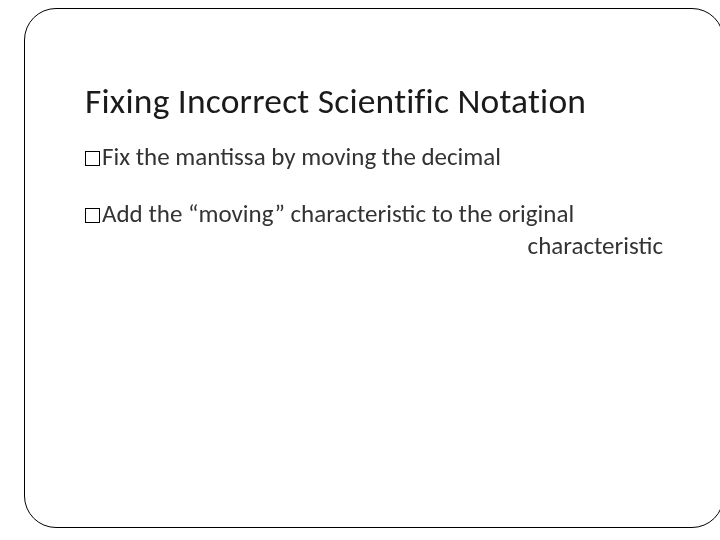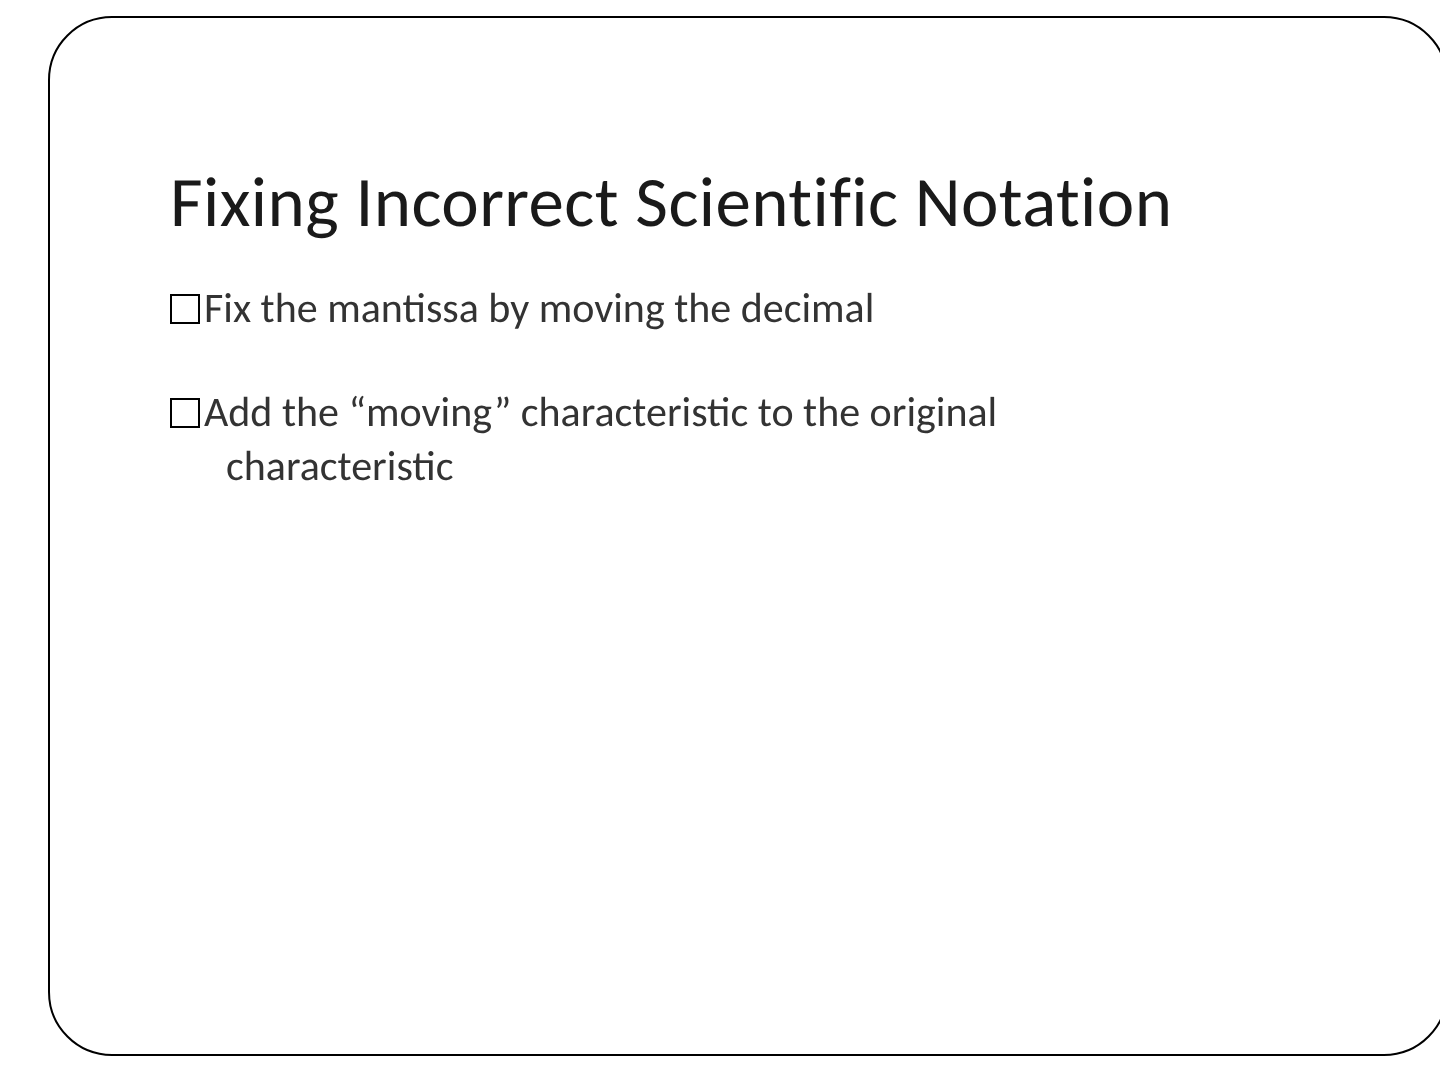--- a/index.html
+++ b/index.html
@@ -26,39 +26,40 @@
     font-weight: 400;
     color: #1a1a1a;
     margin: 70px 0 18px 60px;
     letter-spacing: 0.2px;
     font-family: "Segoe UI Light", "Segoe UI", "Calibri Light", Calibri, Arial, sans-serif;
   }
   .bullets {
     margin: 8px 60px 0 60px;
   }
   .bullet-item {
-    font-size: 21px;
+    font-size: 25px;
     line-height: 1.25;
     color: #333;
     margin-bottom: 26px;
     font-family: "Calibri", "Segoe UI", Arial, sans-serif;
   }
   .bullet-box {
     display: inline-block;
     width: 15px;
     height: 15px;
     border: 1.6px solid #000;
     margin-right: 2px;
     position: relative;
     top: 1px;
     box-sizing: border-box;
   }
   .hang {
     padding-left: 28px;
     display: block;
+    text-align: right;
   }
 </style>
 </head>
 <body>
 
 <div class="slide-frame">
 
   <div class="title">Fixing Incorrect Scientific Notation</div>
 
   <div class="bullets">

